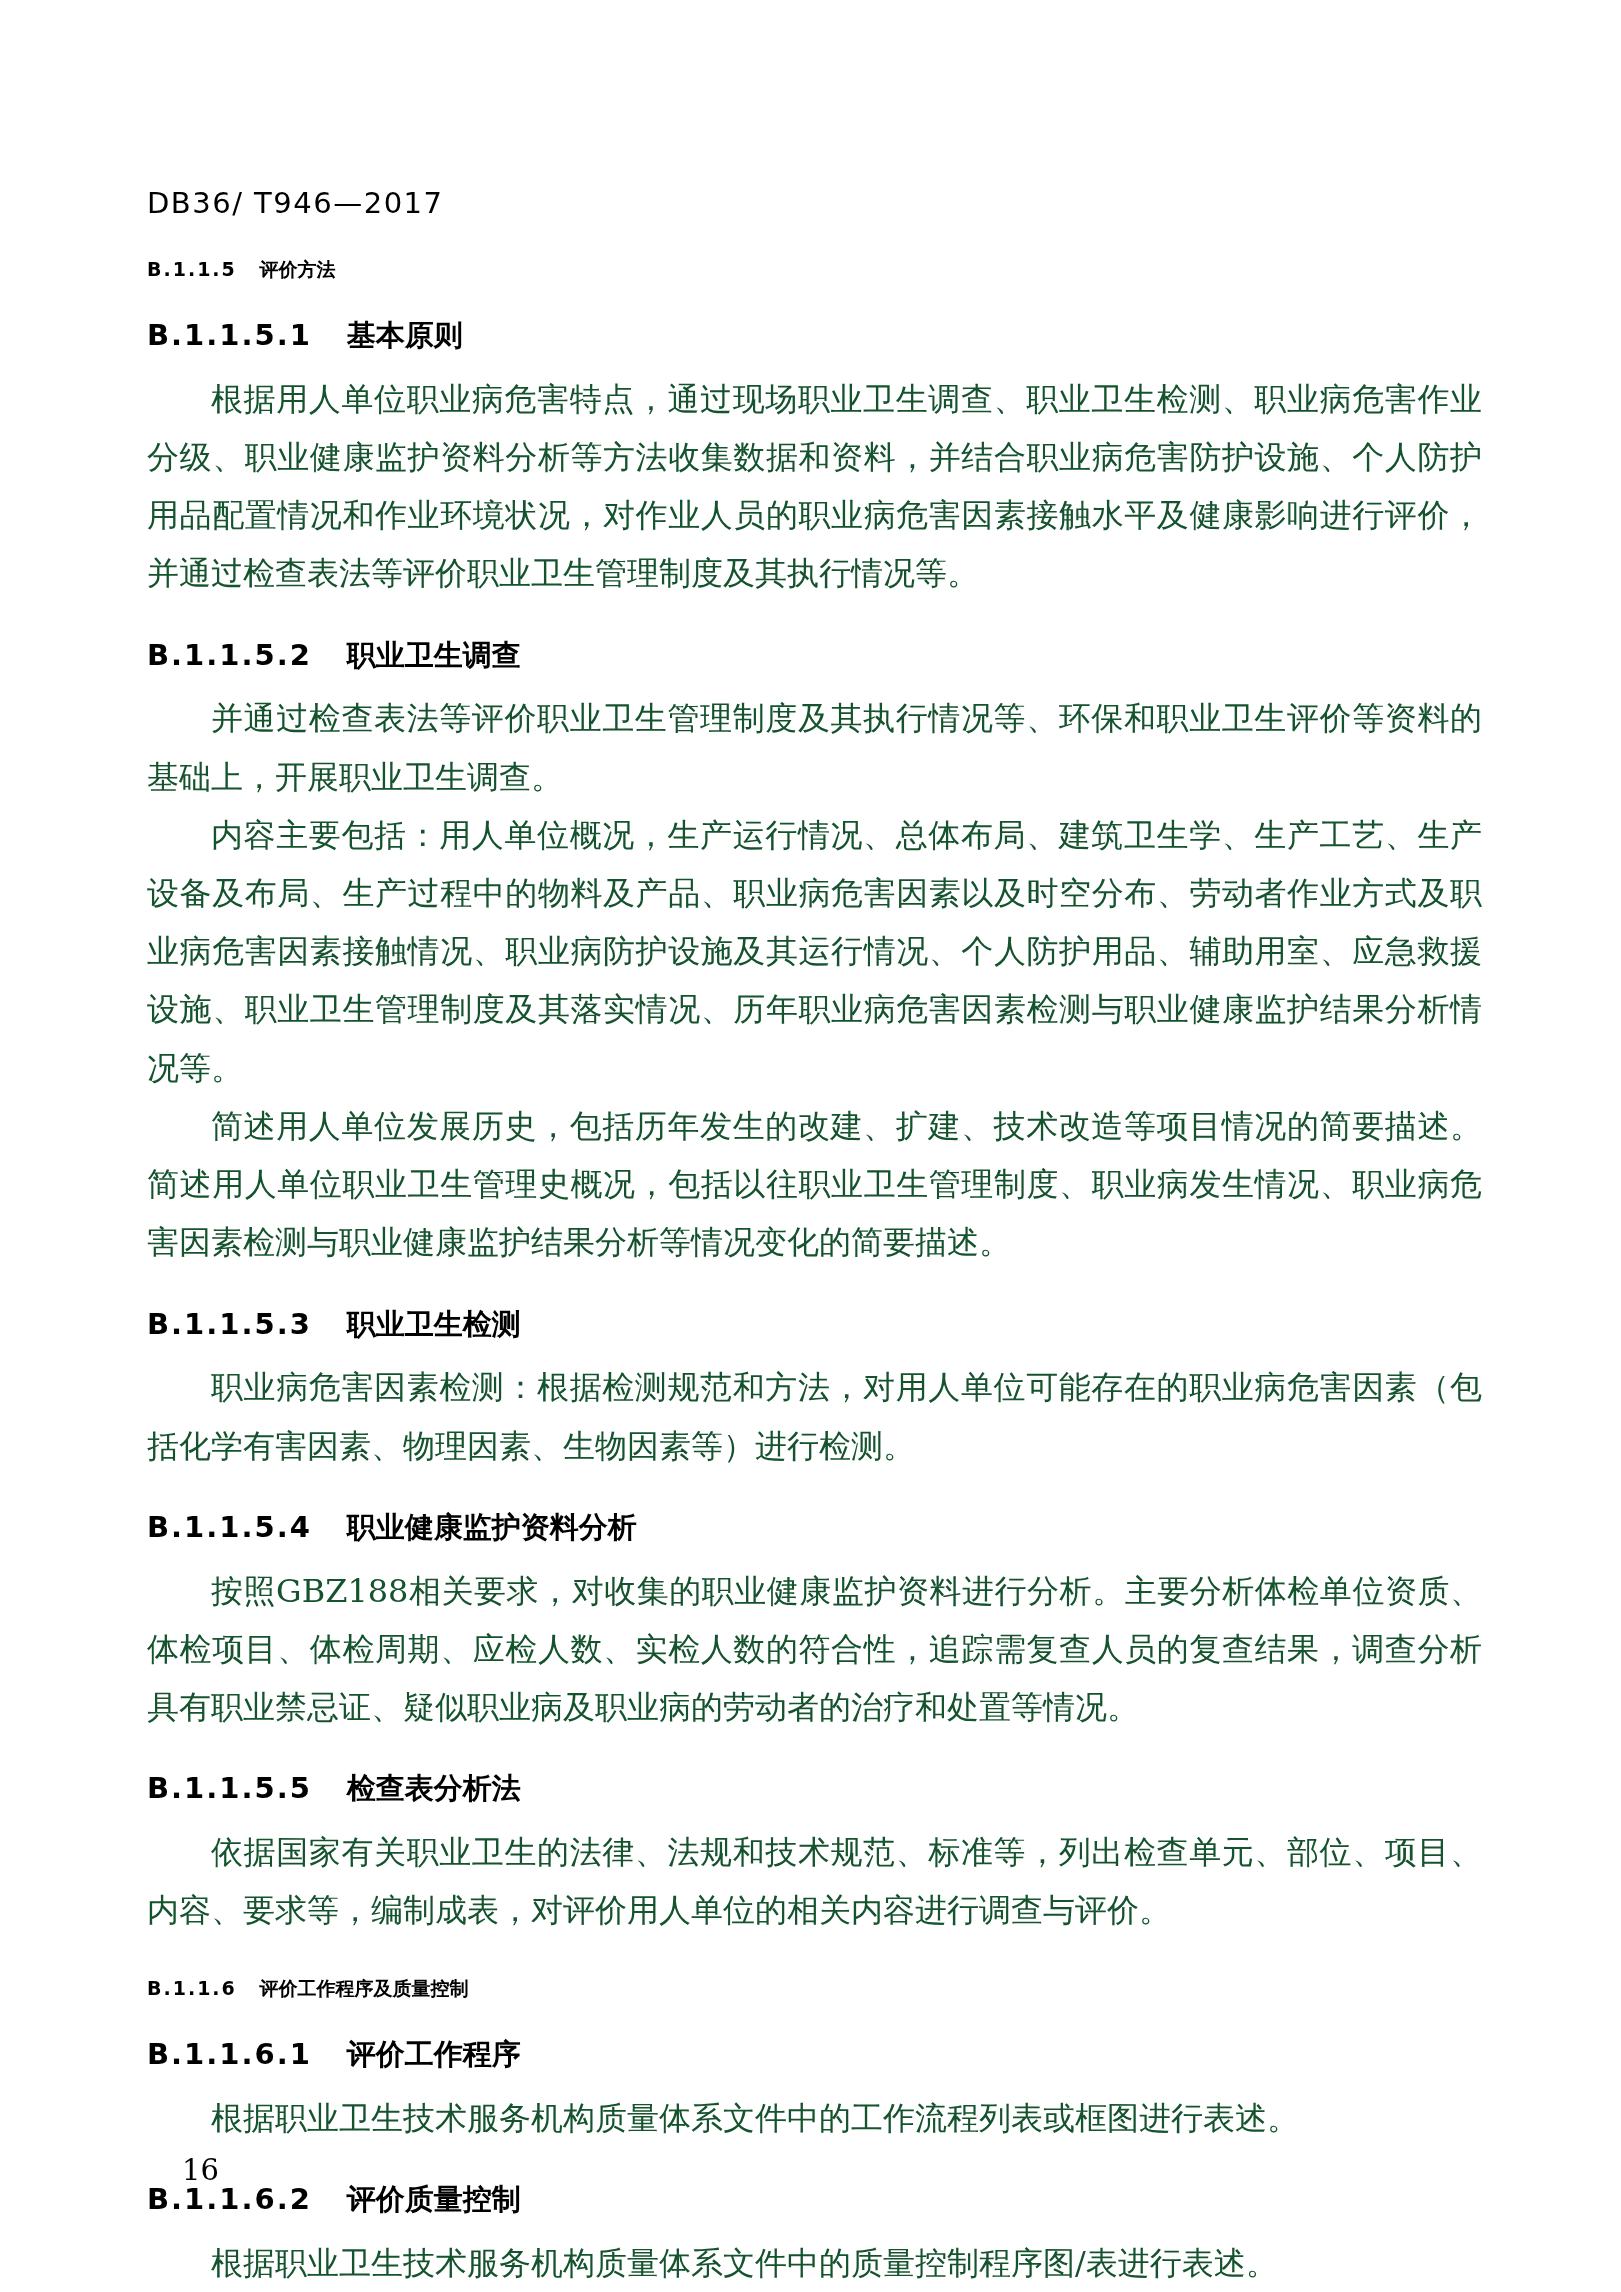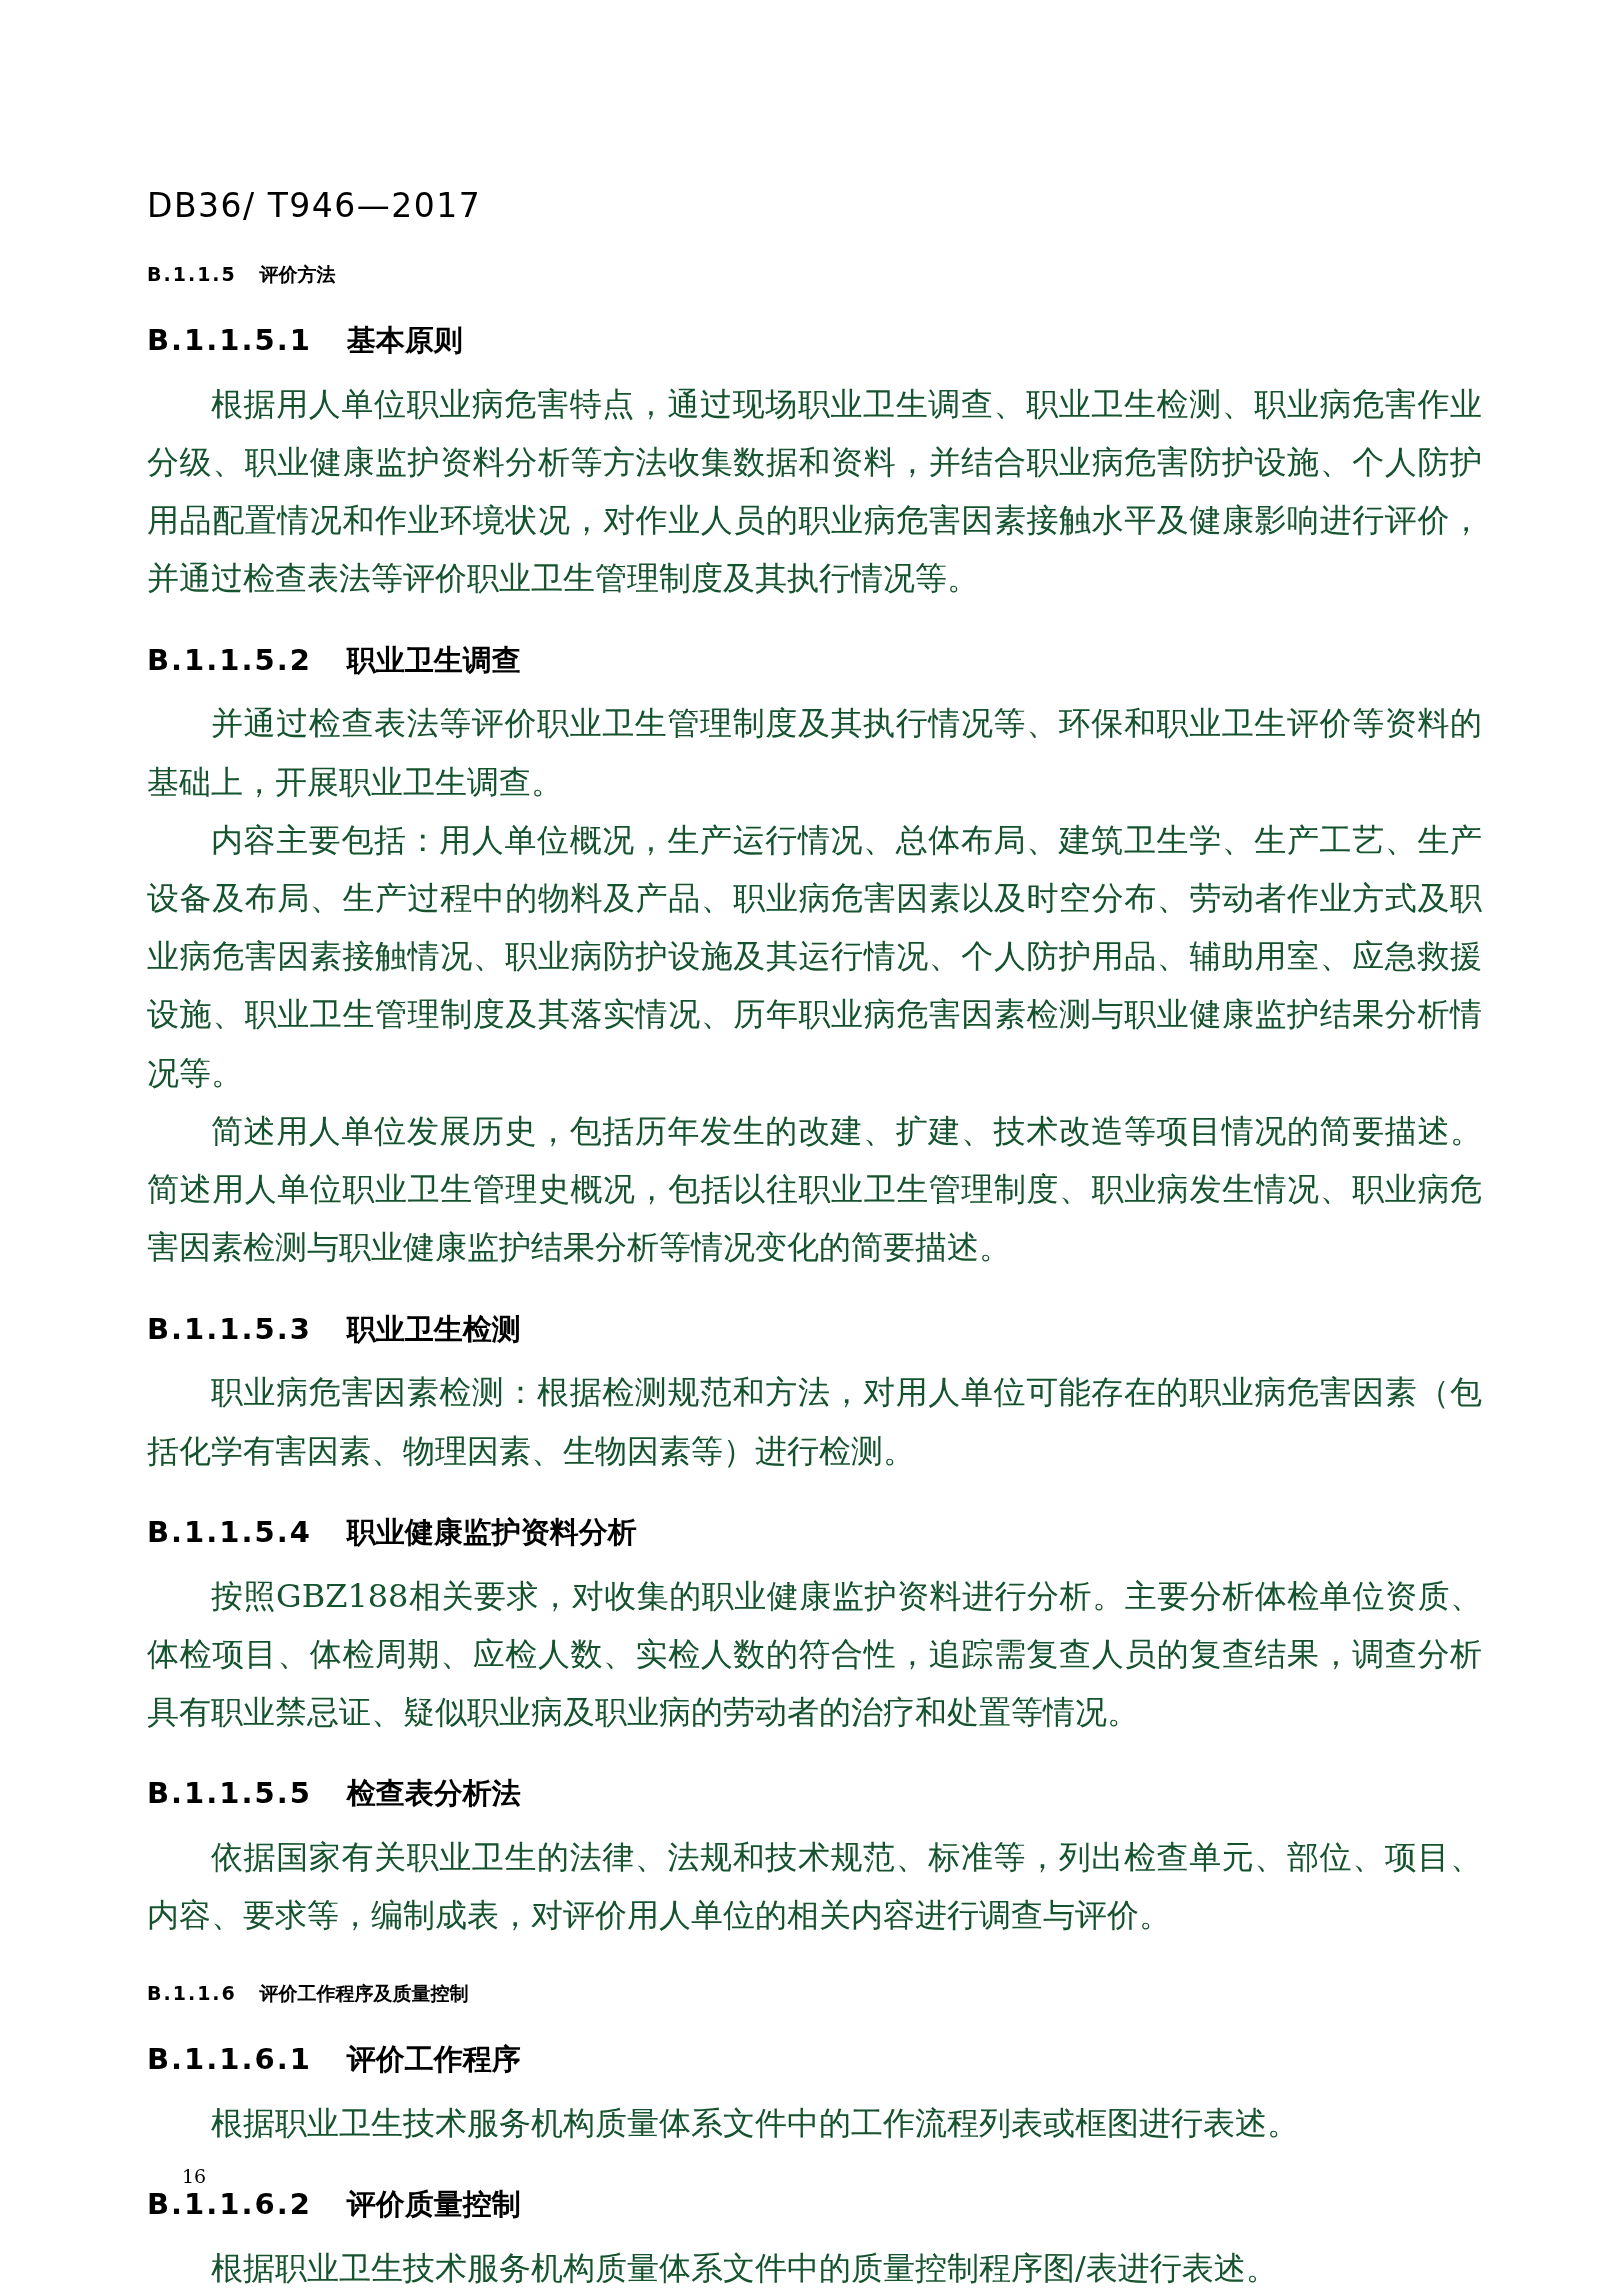--- a/index.html
+++ b/index.html
@@ -13,21 +13,21 @@
     color: #000;
   }
   .page {
     position: absolute;
     inset: 0;
     padding: 186px 139px 0 147px;
     background: #ffffff;
   }
   .doc-header {
     font-family: "DejaVu Sans", "Liberation Sans", sans-serif;
-    font-size: 33px;
+    font-size: 29px;
     font-weight: 400;
     letter-spacing: 1.5px;
     color: #000;
     margin-bottom: 17.6px;
   }
   .heading {
     font-family: "DejaVu Sans", "Liberation Sans", sans-serif;
     font-weight: 700;
     color: #000;
     display: block;
@@ -44,21 +44,21 @@
     font-size: 32px;
     line-height: 1.82;
     text-align: justify;
     text-indent: 2em;
     color: #14532d;
   }
   .page-footer {
     position: absolute;
     left: 182px;
     bottom: 106px;
-    font-size: 19px;
+    font-size: 29px;
     font-family: "DejaVu Serif", "Liberation Serif", serif;
     color: #000;
   }
 </style>
 </head>
 <body>
 
 <div class="page">
 
   <header class="doc-header">DB36/ T946—2017</header>

